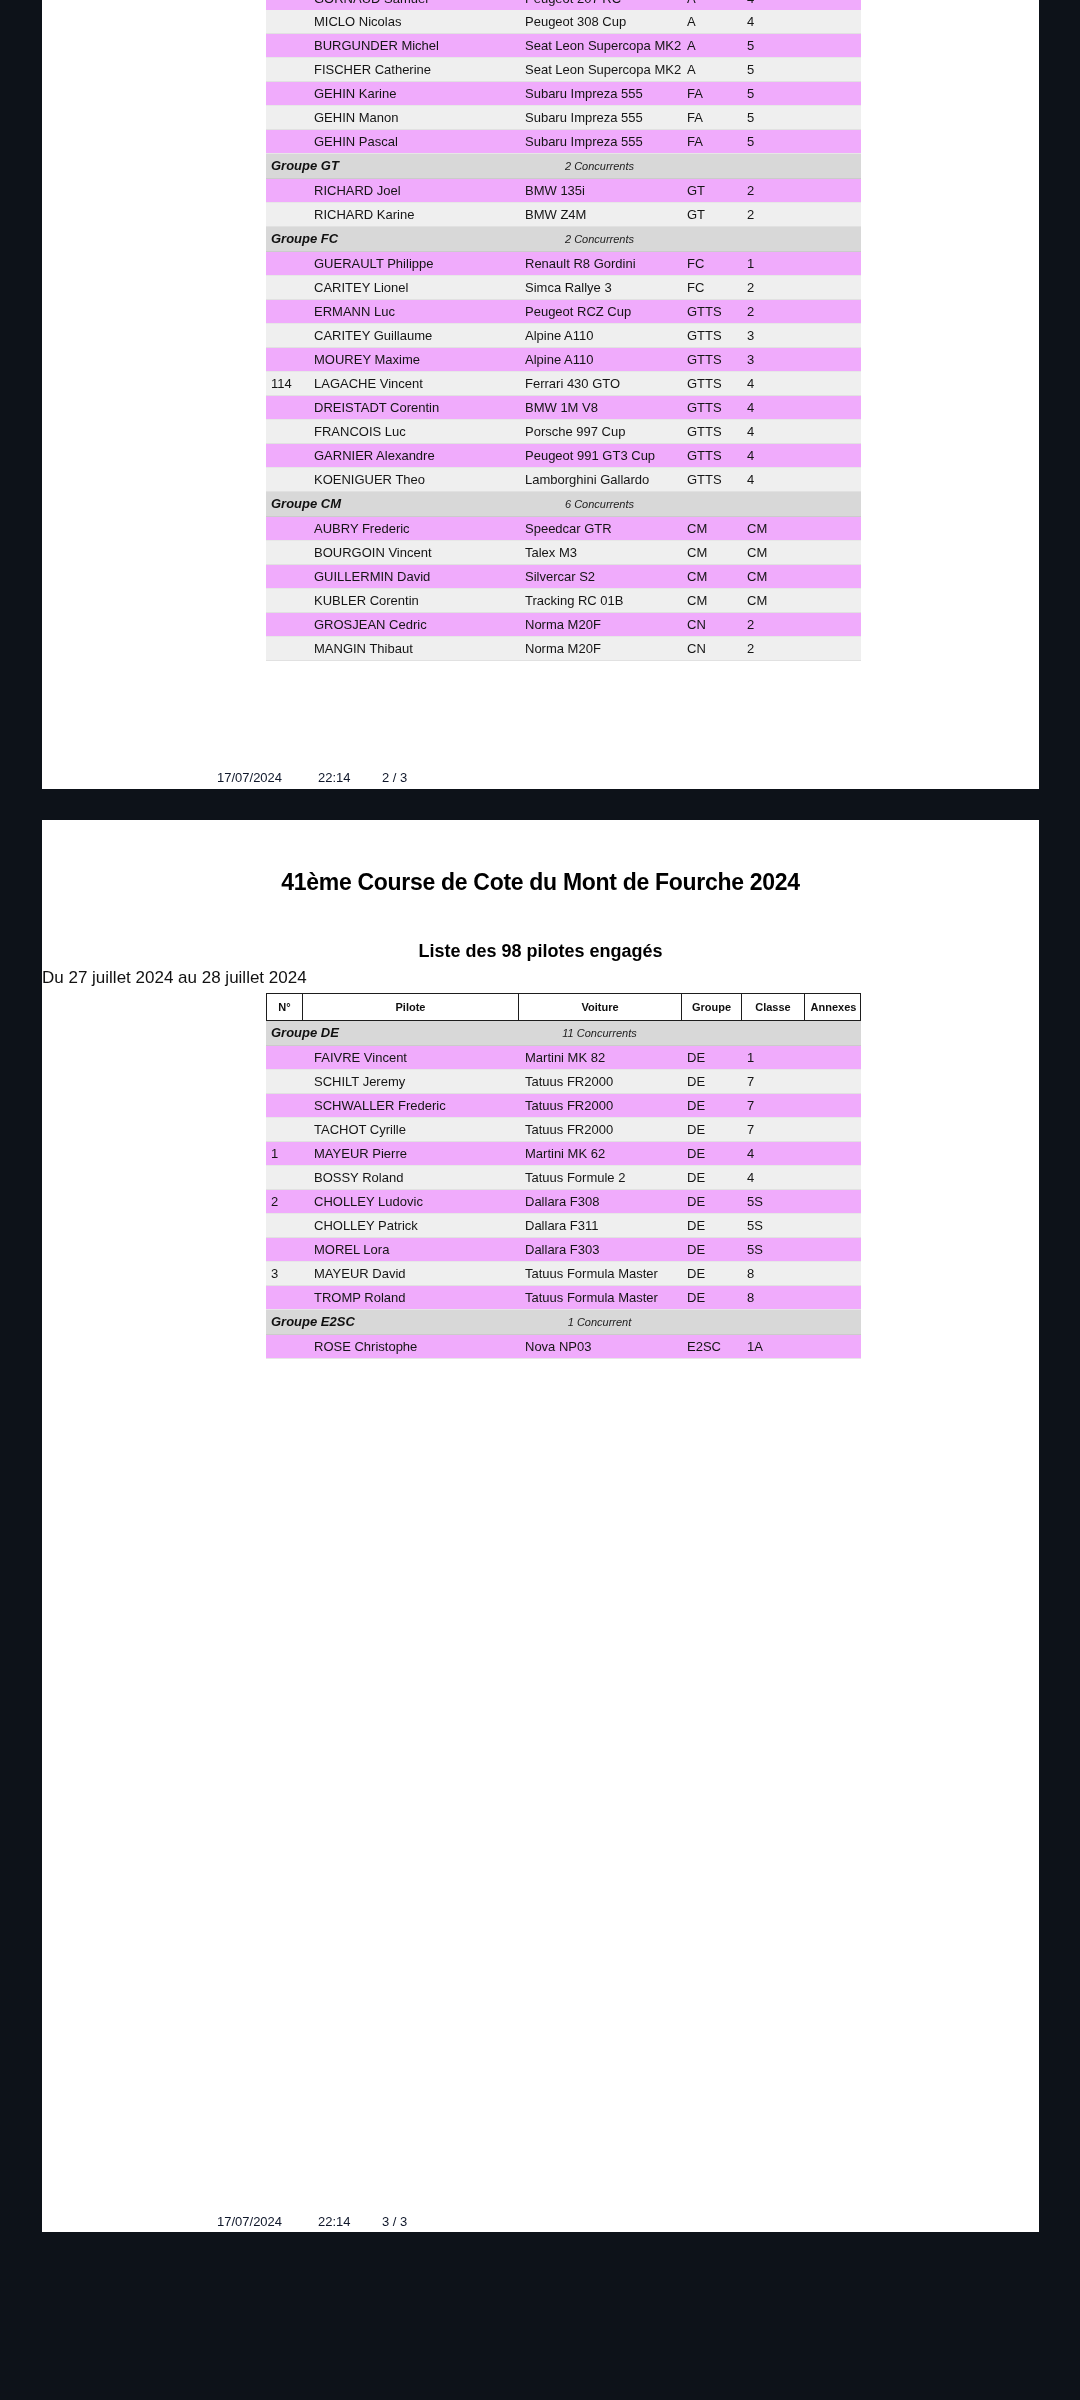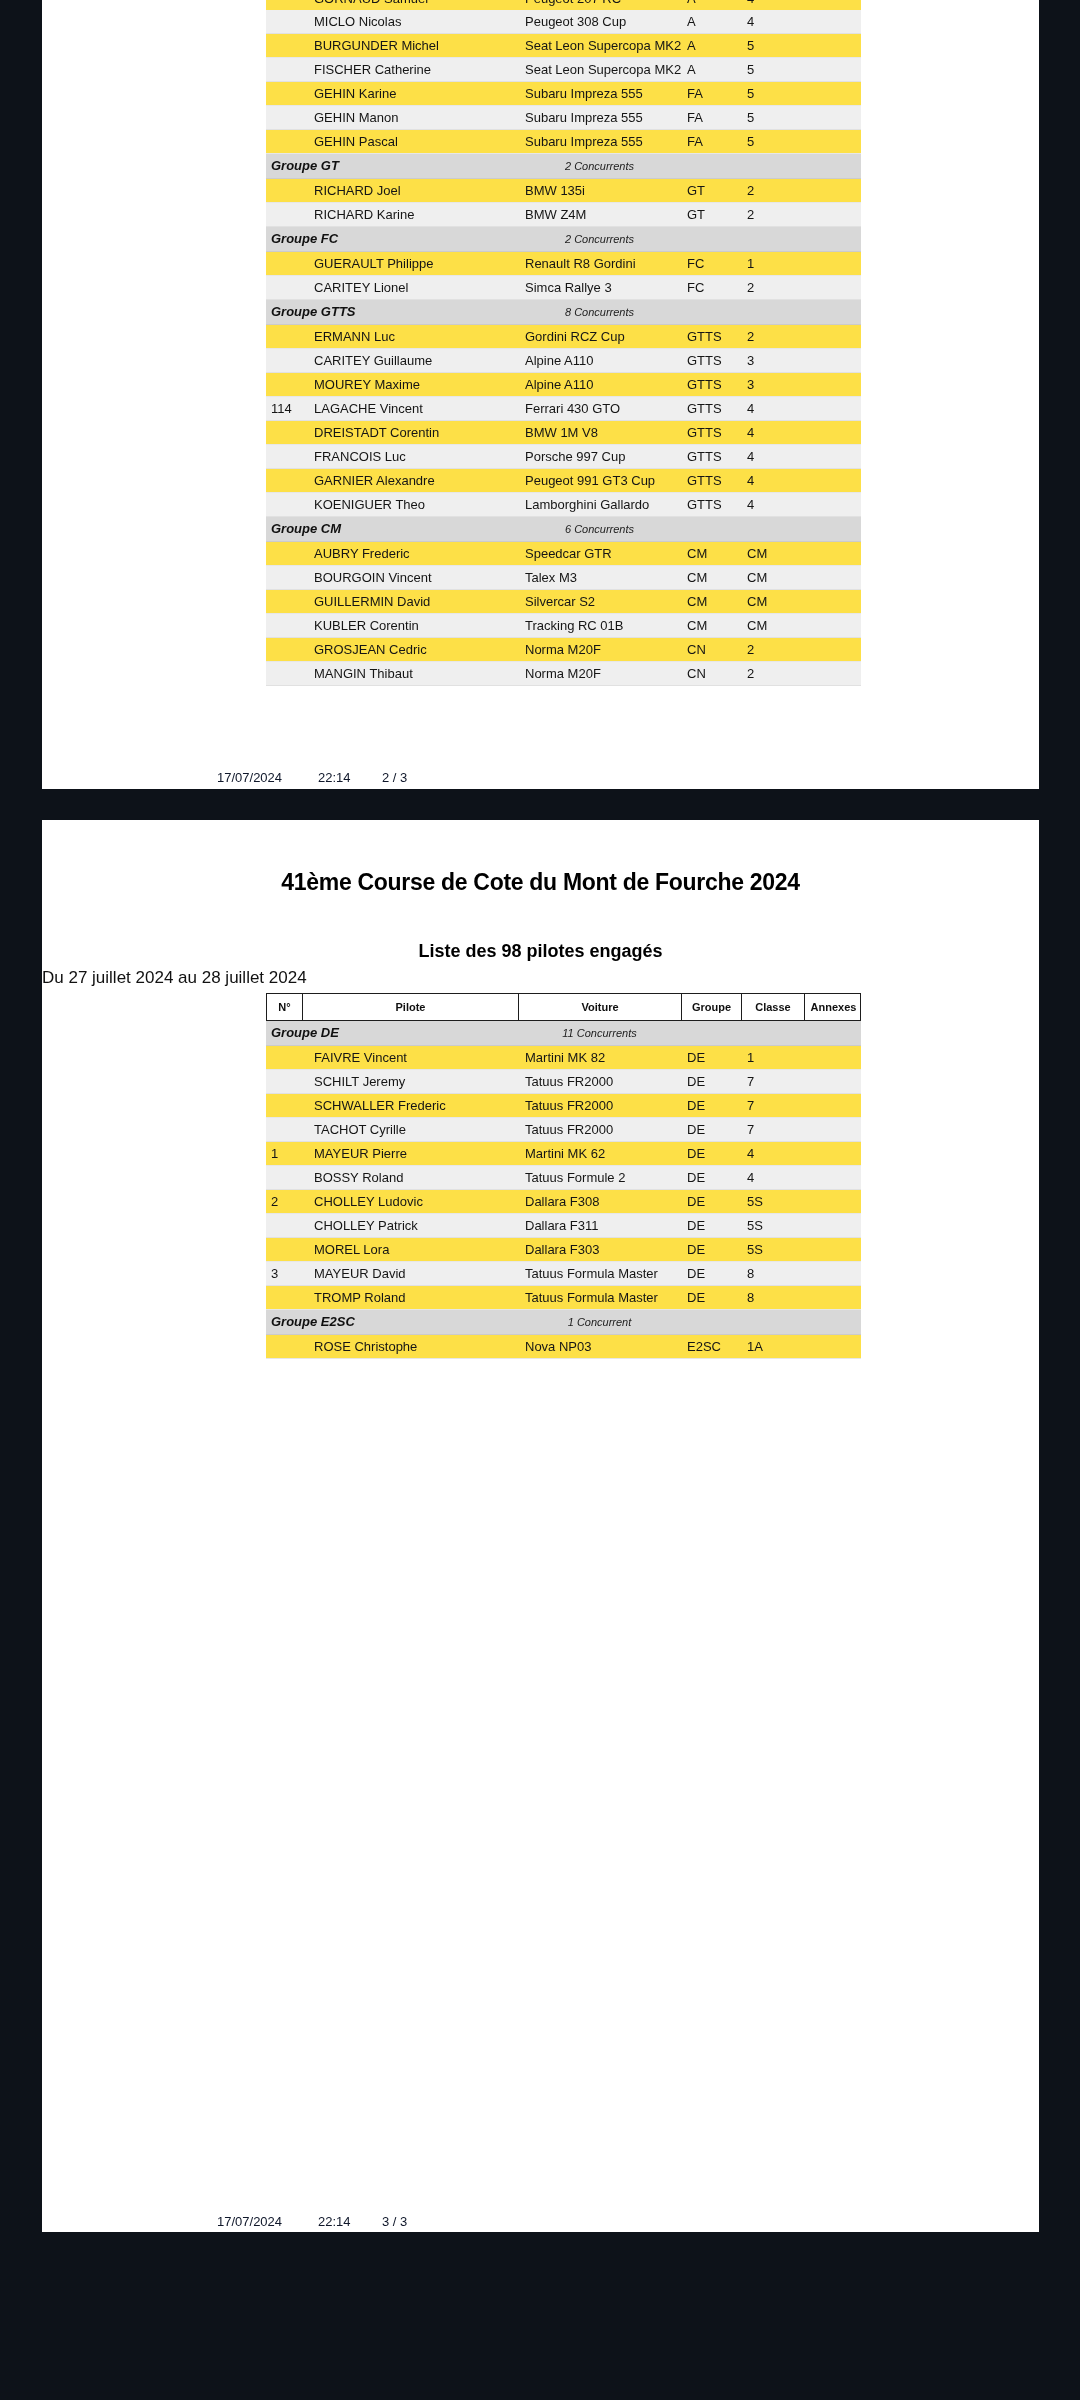--- a/index.html
+++ b/index.html
@@ -20,21 +20,21 @@
   
   .table { position:absolute; left:224px; width:595px; }
   #page2 .table { top:0; }
   #page3 .table { top:173px; }
 
   .row {
     display:grid;
     grid-template-columns:36px 216px 163px 60px 63px 57px;
     height:24px; box-sizing:border-box; overflow:hidden;
   }
-  .entry-row { background:#fde047; border-bottom:1px solid #e7e7e7; }
+  .entry-row { background:#f0abfc; border-bottom:1px solid #e7e7e7; }
   .entry-row.alt { background:#efefef; border-bottom-color:#e1e1e1; }
   .cell {
     font-size:13px; line-height:23px; color:#151515;
     white-space:nowrap; overflow:hidden;
   }
   .c-num     { padding-left:5px; }
   .c-pilote  { padding-left:12px; }
   .c-voiture { padding-left:7px; }
   .c-groupe  { padding-left:6px; }
   .c-classe  { padding-left:6px; }
@@ -186,28 +186,24 @@
         <div class="cell c-annexes"></div>
       </div>
       <div class="row entry-row alt">
         <div class="cell c-num"></div>
         <div class="cell c-pilote">CARITEY Lionel</div>
         <div class="cell c-voiture">Simca Rallye 3</div>
         <div class="cell c-groupe">FC</div>
         <div class="cell c-classe">2</div>
         <div class="cell c-annexes"></div>
       </div>
-      <div class="row group-row">
-        <div class="g-label">Groupe GTTS</div>
-        <div class="g-count">8 Concurrents</div>
-      </div>
       <div class="row entry-row">
         <div class="cell c-num"></div>
         <div class="cell c-pilote">ERMANN Luc</div>
-        <div class="cell c-voiture">Gordini RCZ Cup</div>
+        <div class="cell c-voiture">Peugeot RCZ Cup</div>
         <div class="cell c-groupe">GTTS</div>
         <div class="cell c-classe">2</div>
         <div class="cell c-annexes"></div>
       </div>
       <div class="row entry-row alt">
         <div class="cell c-num"></div>
         <div class="cell c-pilote">CARITEY Guillaume</div>
         <div class="cell c-voiture">Alpine A110</div>
         <div class="cell c-groupe">GTTS</div>
         <div class="cell c-classe">3</div>

